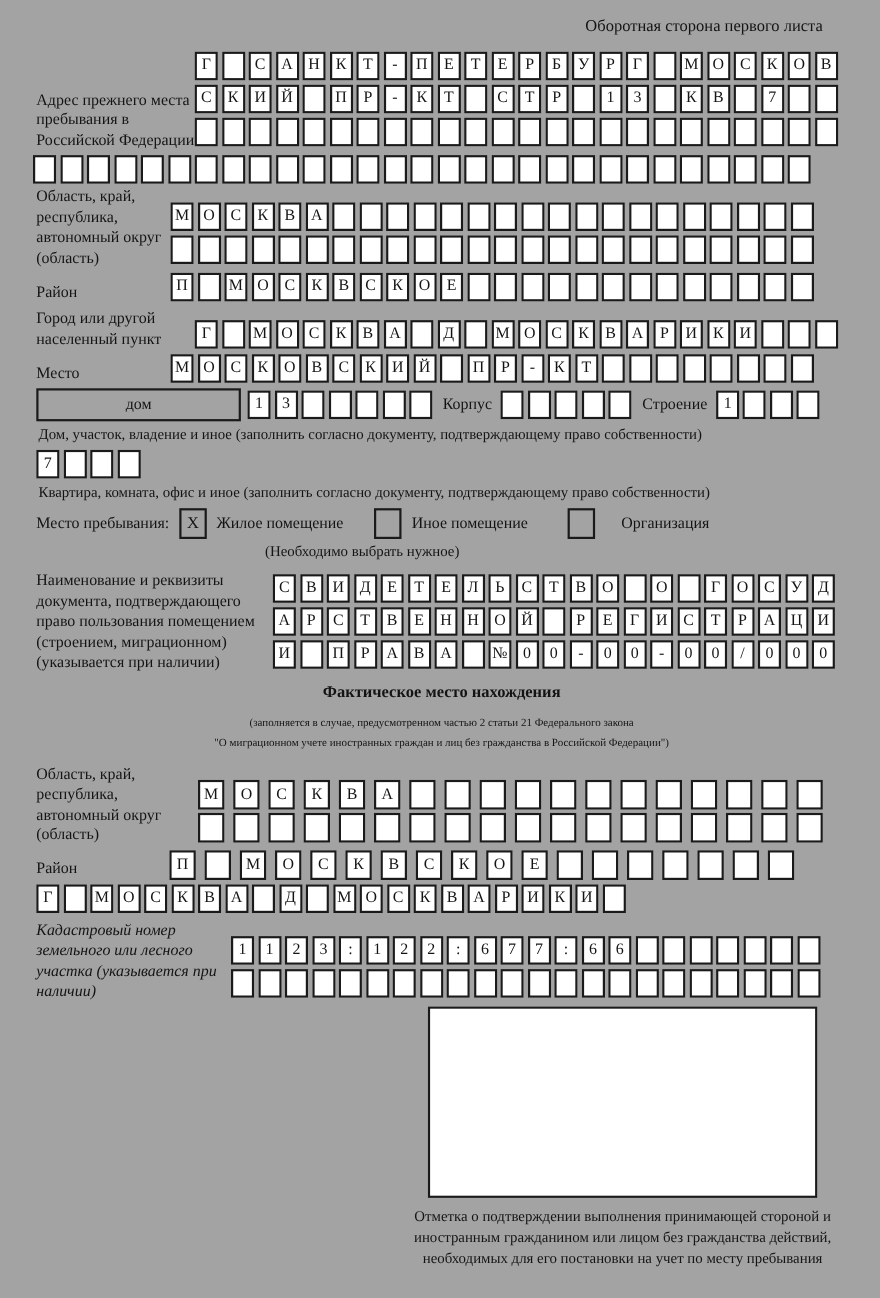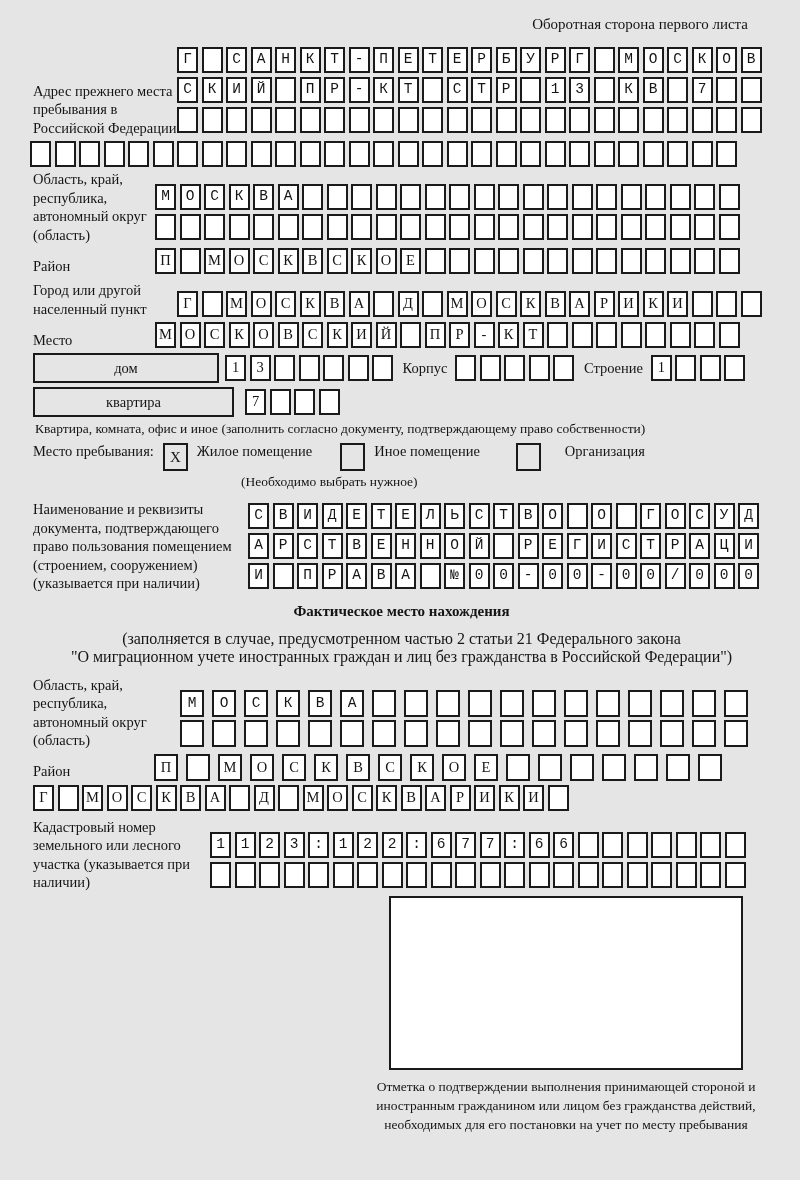--- a/index.html
+++ b/index.html
@@ -1,54 +1,54 @@
 <!DOCTYPE html>
 <html><head>
 <meta charset="utf-8">
 <style>
   * { margin:0; padding:0; box-sizing:border-box; }
   html,body { background:#fff; }
   body { font-family:"Liberation Serif","DejaVu Serif",serif; color:#141414; }
-  .page { position:relative; width:800px; height:1180px; background:#e5e5e5; overflow:hidden;
+  .page { position:relative; width:800px; height:1180px; background:#a3a3a3; overflow:hidden;
           padding:10px 20px 0 33px; }
 
   .top-note { text-align:right; font-size:15px; margin:6px 32px 14px 0; }
 
   .frow { display:flex; align-items:flex-end; margin-bottom:4px; }
   .flabel { font-size:14.5px; line-height:18.5px; flex-shrink:0; padding-top:2px; }
   .lw144 { width:144px; } .lw122 { width:122px; } .lw215 { width:215px; }
-  .lw147 { width:147px; } .lw121 { width:121px; } .lw192 { width:192px; } .lw177 { width:177px; }
+  .lw147 { width:147px; } .lw121 { width:121px; } .lw192 { width:192px; } .lw177 { width:177px;font-style:italic; }
 
-  .rows .boxrow { margin-bottom:3px;font-family:Liberation Mono, monospace; }
+  .rows .boxrow { margin-bottom:3px; }
   .boxrow { white-space:nowrap; height:27px; }
   .cell { display:inline-block; width:21px; height:26px; border:2px solid #1a1a1a;
           margin-right:3.5px; text-align:center; font-size:14.5px; line-height:21px;
           vertical-align:top; background:#fff; }
   .wide .cell { width:24px; height:27px; margin-right:8px; line-height:22px; }
 
   .caption { font-size:13.5px; }
   .cap-center { text-align:center; margin:4px 0 8px -4px; }
   .cap-left { margin:2px 0 6px 2px; }
 
   .sec-title { text-align:center; font-weight:bold; font-size:15.5px; margin:2px 0 10px -10px; }
 
   .house-row, .apt-row { display:flex; align-items:center; margin-bottom:4px; }
   .typebox { border:2px solid #1a1a1a; height:30px; display:flex; align-items:center;
              justify-content:center; font-size:14.5px; flex-shrink:0; }
   .w165 { width:186px; margin-right:6px; } .w201 { width:201px; margin-right:11px; }
   .inline-label { font-size:14.5px; margin:0 8px 0 6px; }
 
-  .stay-row { display:flex; margin:6px 0 3px; font-size:14.5px; }
+  .stay-row { display:flex; align-items:center; margin:6px 0 3px; font-size:14.5px; }
   .chk { display:inline-block; width:25px; height:28px; border:2px solid #1a1a1a;
          text-align:center; font-size:15px; line-height:24px; flex-shrink:0; }
   .stay-label { margin:0 14px 0 9px; }
   .note-select { font-size:13.5px; margin:0 0 8px 208px; }
 
   .act-title { text-align:center; font-weight:bold; font-size:15px; margin:10px 0 10px -10px; }
-  .act-note { text-align:center; font-size:16px; line-height:18px; margin-left:-10px; }
+  .act-note { text-align:center; font-size:10px; line-height:18px; margin-left:-10px; }
   .act-note-wrap { margin-bottom:8px; }
 
   .stamp-wrap { margin-left:356px; margin-top:2px; width:386px; }
   .stamp-box { width:354px; height:174px; border:2px solid #1a1a1a; background:#fff; }
   .stamp-note { width:386px; margin-left:-16px; text-align:center; font-size:13.5px;
                 line-height:19px; margin-top:7px; }
 </style>
 </head>
 <body>
 
@@ -93,42 +93,40 @@
   <div class="house-row">
     <div class="typebox w165">
       <span>дом</span>
     </div>
     <div class="boxrow"><span class="cell">1</span><span class="cell">3</span><span class="cell"></span><span class="cell"></span><span class="cell"></span><span class="cell"></span><span class="cell"></span></div>
     <div class="inline-label">Корпус</div>
     <div class="boxrow"><span class="cell"></span><span class="cell"></span><span class="cell"></span><span class="cell"></span><span class="cell"></span></div>
     <div class="inline-label">Строение</div>
     <div class="boxrow"><span class="cell">1</span><span class="cell"></span><span class="cell"></span><span class="cell"></span></div>
   </div>
+  <div class="caption cap-left">Дом, участок, владение и иное (заполнить согласно документу, подтверждающему право собственности)</div>
 
   <div class="apt-row">
-    <div class="typebox w201">
-      <span>квартира</span>
-    </div>
     <div class="boxrow"><span class="cell">7</span><span class="cell"></span><span class="cell"></span><span class="cell"></span></div>
   </div>
   <div class="caption cap-left">Квартира, комната, офис и иное (заполнить согласно документу, подтверждающему право собственности)</div>
 
   <div class="stay-row">
     <span>Место пребывания:</span>
     <span class="chk" style="margin-left:9px;">X</span>
     <span class="stay-label">Жилое помещение</span>
     <span class="chk" style="margin-left:14px;"></span>
     <span class="stay-label">Иное помещение</span>
     <span class="chk" style="margin-left:22px;"></span>
     <span class="stay-label" style="margin-left:24px;">Организация</span>
   </div>
   <div class="note-select">(Необходимо выбрать нужное)</div>
 
   <div class="frow">
-    <div class="flabel lw215">Наименование и реквизиты документа, подтверждающего право пользования помещением (строением, сооружением) (указывается при наличии)</div>
+    <div class="flabel lw215">Наименование и реквизиты документа, подтверждающего право пользования помещением (строением, миграционном) (указывается при наличии)</div>
     <div class="rows">
       <div class="boxrow"><span class="cell">С</span><span class="cell">В</span><span class="cell">И</span><span class="cell">Д</span><span class="cell">Е</span><span class="cell">Т</span><span class="cell">Е</span><span class="cell">Л</span><span class="cell">Ь</span><span class="cell">С</span><span class="cell">Т</span><span class="cell">В</span><span class="cell">О</span><span class="cell"></span><span class="cell">О</span><span class="cell"></span><span class="cell">Г</span><span class="cell">О</span><span class="cell">С</span><span class="cell">У</span><span class="cell">Д</span></div>
       <div class="boxrow"><span class="cell">А</span><span class="cell">Р</span><span class="cell">С</span><span class="cell">Т</span><span class="cell">В</span><span class="cell">Е</span><span class="cell">Н</span><span class="cell">Н</span><span class="cell">О</span><span class="cell">Й</span><span class="cell"></span><span class="cell">Р</span><span class="cell">Е</span><span class="cell">Г</span><span class="cell">И</span><span class="cell">С</span><span class="cell">Т</span><span class="cell">Р</span><span class="cell">А</span><span class="cell">Ц</span><span class="cell">И</span></div>
       <div class="boxrow"><span class="cell">И</span><span class="cell"></span><span class="cell">П</span><span class="cell">Р</span><span class="cell">А</span><span class="cell">В</span><span class="cell">А</span><span class="cell"></span><span class="cell">№</span><span class="cell">0</span><span class="cell">0</span><span class="cell">-</span><span class="cell">0</span><span class="cell">0</span><span class="cell">-</span><span class="cell">0</span><span class="cell">0</span><span class="cell">/</span><span class="cell">0</span><span class="cell">0</span><span class="cell">0</span></div>
     </div>
   </div>
 
   <div class="act-title">Фактическое место нахождения</div>
   <div class="act-note-wrap">
     <div class="act-note">(заполняется в случае, предусмотренном частью 2 статьи 21 Федерального закона</div>

